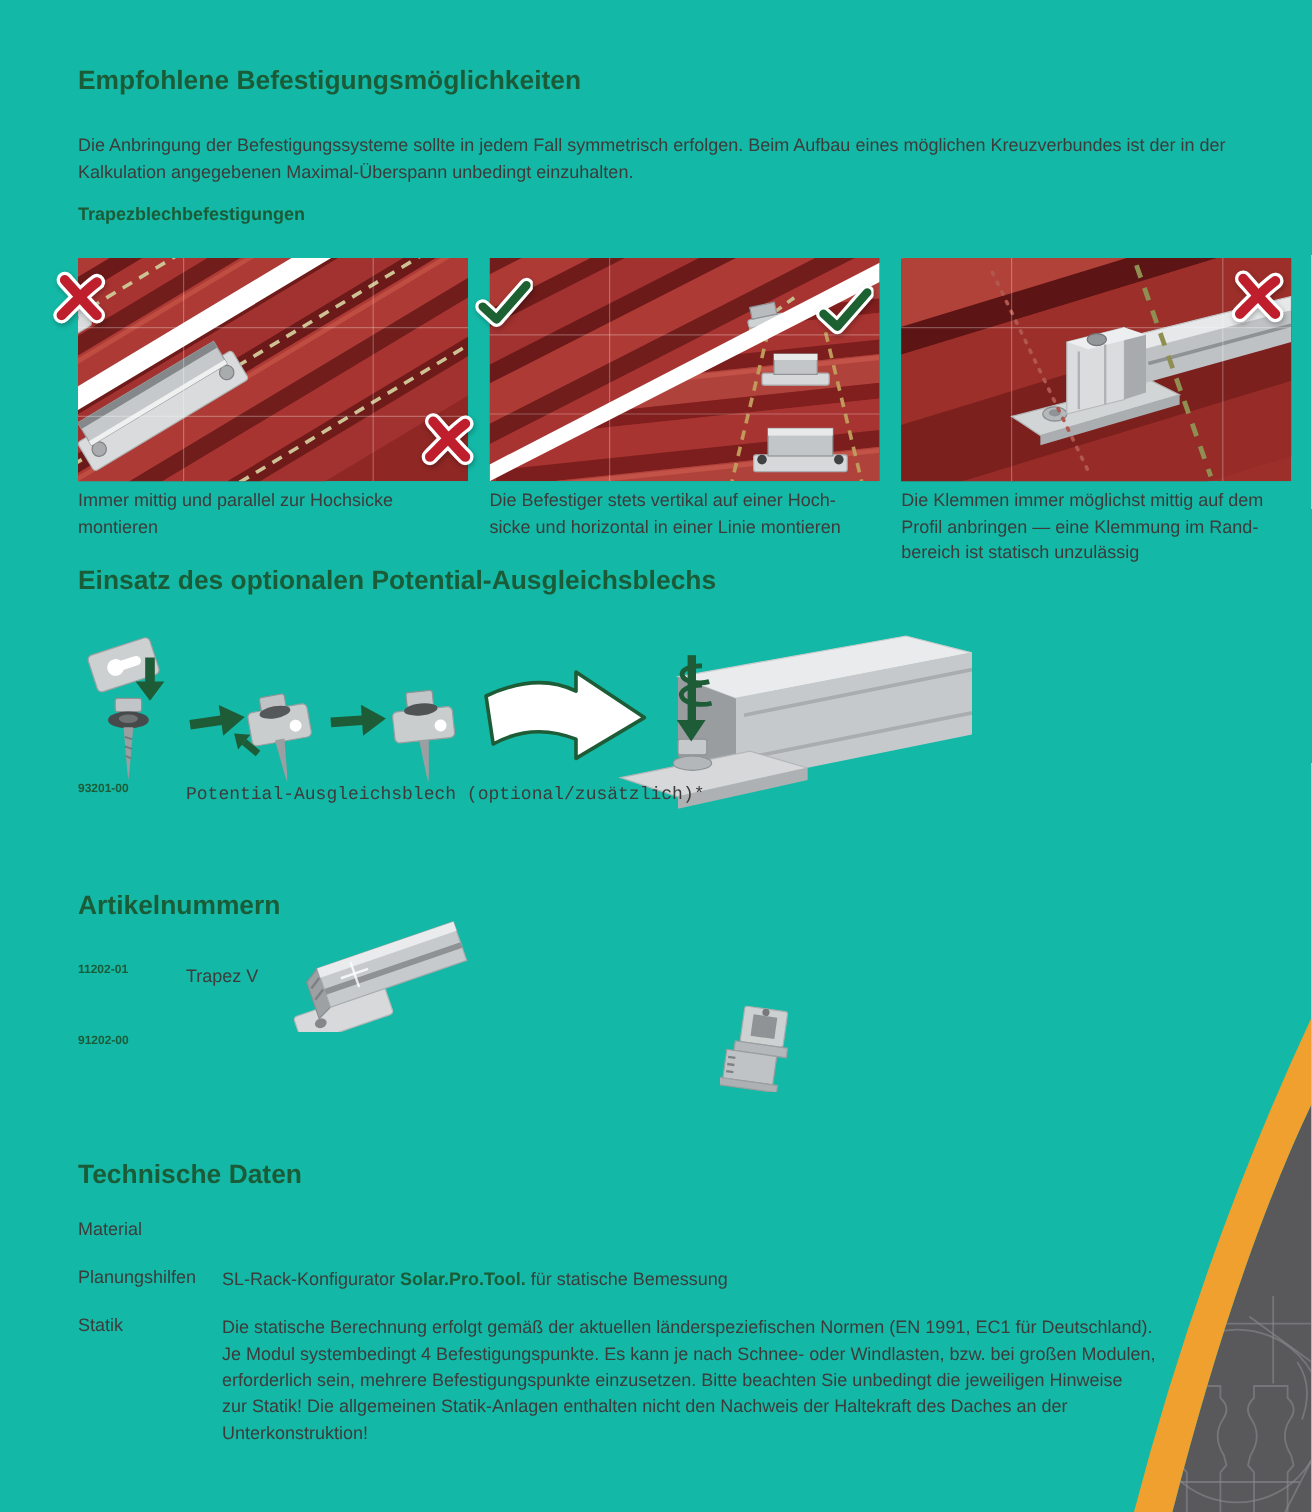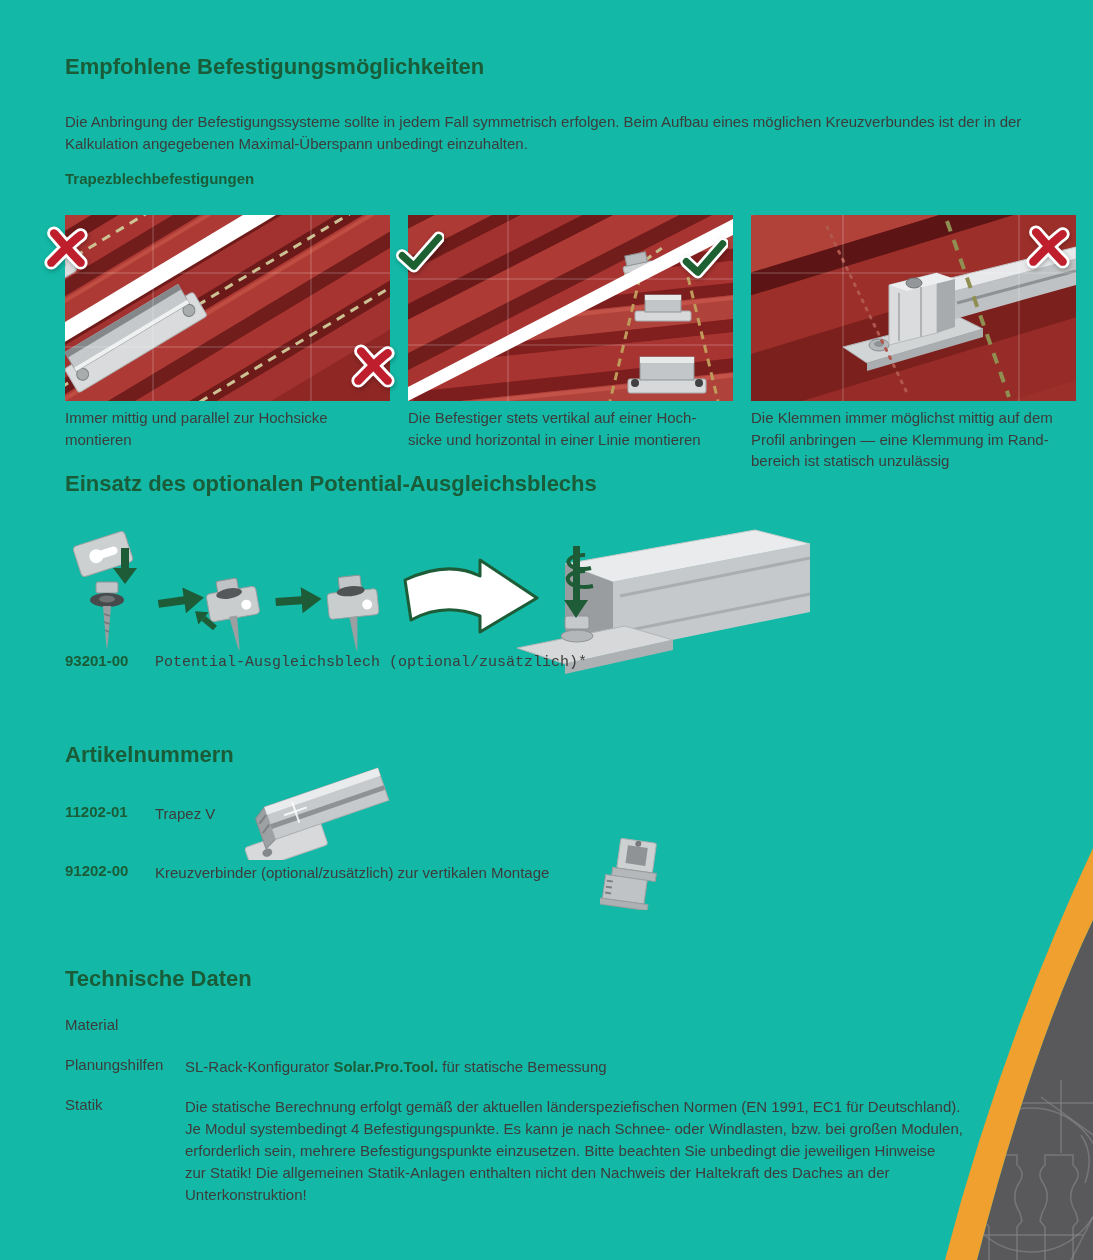--- a/index.html
+++ b/index.html
@@ -7,21 +7,21 @@
         font-family:"Liberation Sans",sans-serif;color:#3c3c3b;}
   .abs{position:absolute;}
   .h{position:absolute;margin:0;font-size:22px;font-weight:700;color:#1b5c38;line-height:26px;}
   .sub{position:absolute;font-size:15px;font-weight:700;color:#1b5c38;text-align:right;}
   .txt{position:absolute;font-size:15px;line-height:21.5px;}
   .fig{position:absolute;top:215px;width:325px;height:186px;}
   .fig > svg.scene{display:block;width:100%;height:100%;}
   .mark{position:absolute;width:46px;height:46px;}
   .mark svg{display:block;width:100%;height:100%;filter:drop-shadow(1px 2px 2px rgba(0,0,0,.25));}
   .cap{position:absolute;top:407px;width:330px;font-size:15px;line-height:21.5px;}
-  .pnum{position:absolute;font-weight:700;color:#1b5c38;font-size:15px;}
+  .pnum{position:absolute;font-weight:700;color:#1b5c38;font-size:10px;}
   .techlabel{position:absolute;font-size:15px;}
   .techval{position:absolute;font-size:15px;line-height:22px;}
   .brand{font-weight:700;color:#1b5c38;}
 </style>
 </head>
 <body>
 
 <div id="page">
 
   <h1 class="h" style="left:65px;top:54px;">Empfohlene Befestigungsmöglichkeiten</h1>
@@ -346,21 +346,20 @@
       <line x1="24" y1="50" x2="33" y2="44" stroke="#7d8183" stroke-width="2"></line>
       <rect x="34" y="26" width="120" height="34" fill="#c7cacc" stroke="#a8acae"></rect>
       <rect x="34" y="26" width="120" height="8" fill="#e9ebec"></rect>
       <rect x="34" y="44" width="120" height="5" fill="#8e9294"></rect>
       <line x1="50" y1="40" x2="74" y2="40" stroke="#ffffff" stroke-opacity="0.8" stroke-width="2"></line>
       <line x1="62" y1="30" x2="62" y2="52" stroke="#ffffff" stroke-opacity="0.8" stroke-width="2"></line>
     </g>
   </svg>
 
   <div class="pnum" style="left:65px;top:862px;">91202-00</div>
-  <div class="txt" style="left:155px;top:862px;">Kreuzverbinder (optional/zusätzlich) zur vertikalen Montage</div>
   <svg class="abs" style="left:600px;top:838px;" width="62" height="72" viewBox="0 0 62 72">
     <g transform="rotate(8 31 36)">
       <rect x="16" y="2" width="36" height="30" rx="2" fill="#ced1d2" stroke="#a9adaf"></rect>
       <rect x="24" y="8" width="20" height="18" fill="#8f9395"></rect>
       <circle cx="34" cy="5" r="3" fill="#77797b"></circle>
       <polygon points="12,32 56,32 56,40 12,40" fill="#b5b8ba" stroke="#9a9ea0"></polygon>
       <rect x="6" y="40" width="42" height="24" fill="#c0c3c5" stroke="#9a9ea0"></rect>
       <line x1="8" y1="46" x2="14" y2="46" stroke="#7d8183" stroke-width="2"></line>
       <line x1="8" y1="52" x2="14" y2="52" stroke="#7d8183" stroke-width="2"></line>
       <line x1="8" y1="58" x2="14" y2="58" stroke="#7d8183" stroke-width="2"></line>

